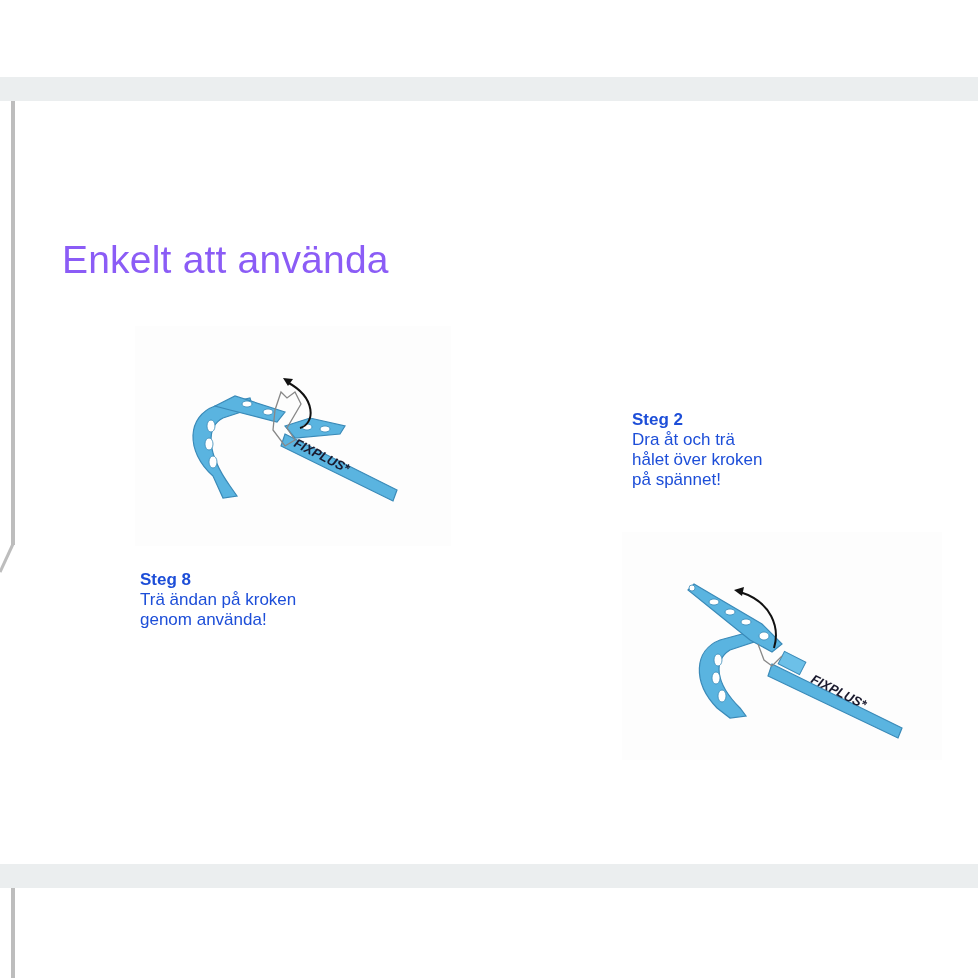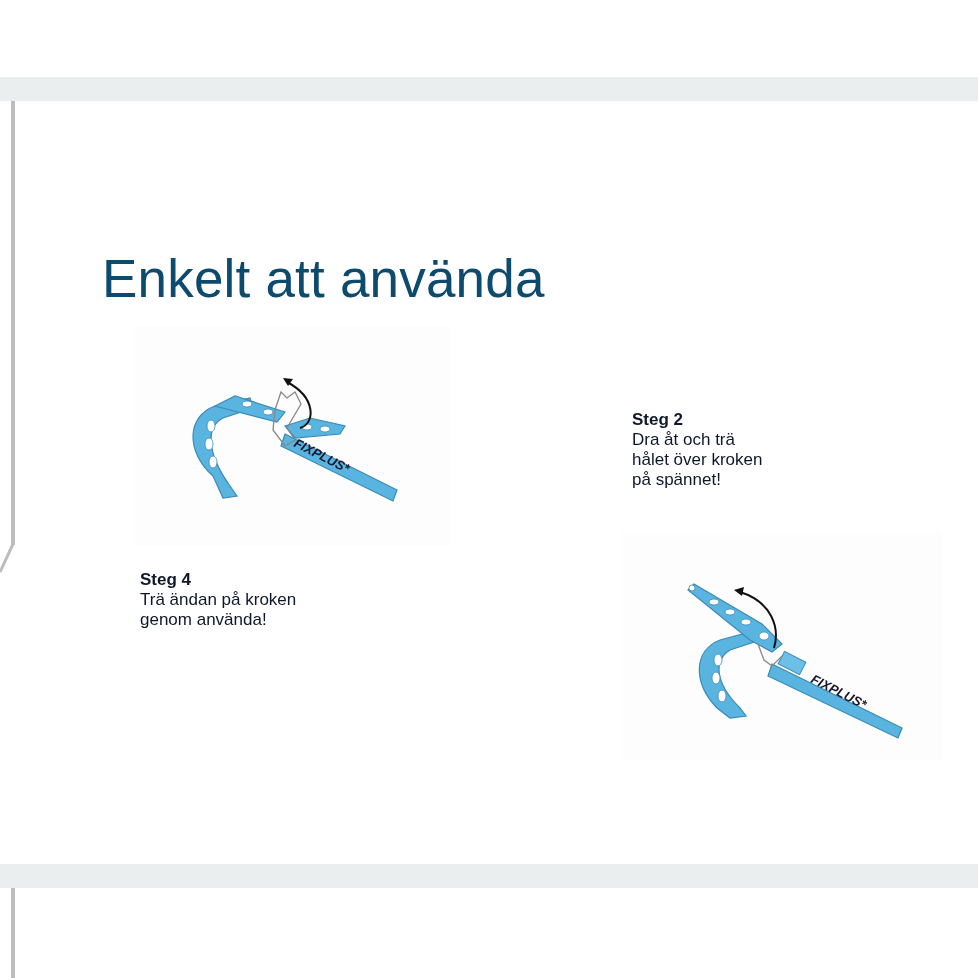--- a/index.html
+++ b/index.html
@@ -11,29 +11,28 @@
   }
   .band { position: absolute; left: 0; width: 978px; height: 24px; background: #ebeeef; }
   .band1 { top: 77px; }
   .band2 { top: 864px; }
   .vline { position: absolute; left: 11px; width: 4px; background: #bdbdbd; }
   .vline1 { top: 101px; height: 444px; }
   .vline2 { top: 888px; height: 90px; }
   .diag { position: absolute; left: 0; top: 540px; }
   .heading {
     position: absolute; left: 62px; top: 212px;
-    font-size: 53px; font-weight: 400; letter-spacing: 0.2px; color: #0c4a6e;
+    font-size: 39px; font-weight: 400; letter-spacing: 0.2px; color: #8b5cf6;
     white-space: nowrap;
-    margin-left: 40px;
   }
   .figure { position: absolute; background: #fdfdfd; }
   .fig1 { left: 135px; top: 326px; width: 316px; height: 220px; }
   .fig2 { left: 622px; top: 532px; width: 320px; height: 228px; }
   .figure svg { width: 100%; height: 100%; display: block; }
-  .step { position: absolute; font-size: 17px; line-height: 20px; color: #0f172a; }
+  .step { position: absolute; font-size: 17px; line-height: 20px; color: #1d4ed8; }
   .step .title { font-weight: 700; display: block; }
   .step .line { display: block; white-space: nowrap; }
   .step1 { left: 140px; top: 570px; }
   .step2 { left: 632px; top: 410px; }
 </style>
 </head>
 <body>
 
 <div class="band band1"></div>
 <div class="vline vline1"></div>
@@ -63,21 +62,21 @@
     <ellipse cx="190" cy="103" rx="5" ry="3" fill="#fff" stroke="#3a8ab8" stroke-width="0.8"></ellipse>
 
     <path d="M140 84 L 146 66 L 152 72 L 160 66 L 166 78 L 152 102 L 160 114 L 150 120 L 138 104 Z" fill="none" stroke="#888" stroke-width="1.3"></path>
 
     <path d="M165 102 C 180 98, 182 72, 152 56" fill="none" stroke="#111" stroke-width="2"></path>
     <polygon points="148,52 158,53 153,60" fill="#111"></polygon>
   </svg>
 </div>
 
 <div class="step step1">
-  <span class="title">Steg 4</span>
+  <span class="title">Steg 8</span>
   <span class="line">Trä ändan på kroken</span>
   <span class="line">genom använda!</span>
 </div>
 
 <div class="step step2">
   <span class="title">Steg 2</span>
   <span class="line">Dra åt och trä</span>
   <span class="line">hålet över kroken</span>
   <span class="line">på spännet!</span>
 </div>

